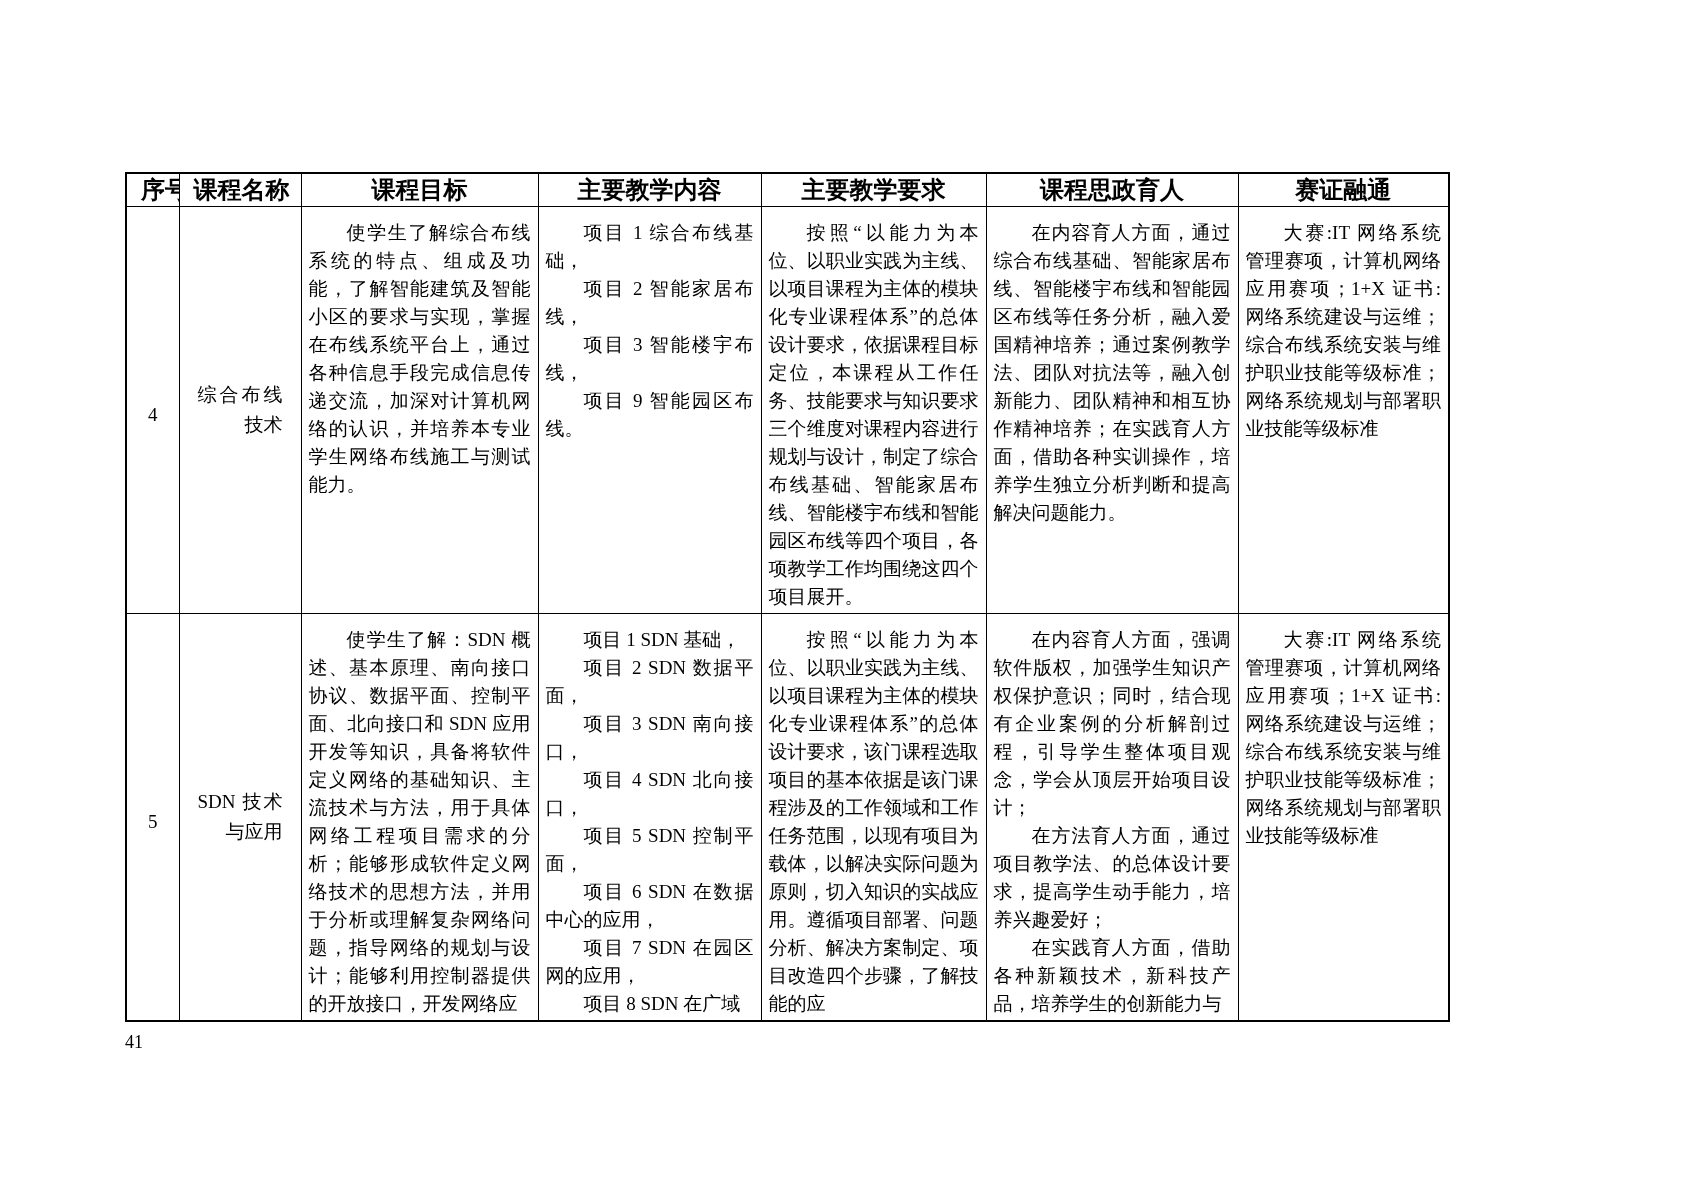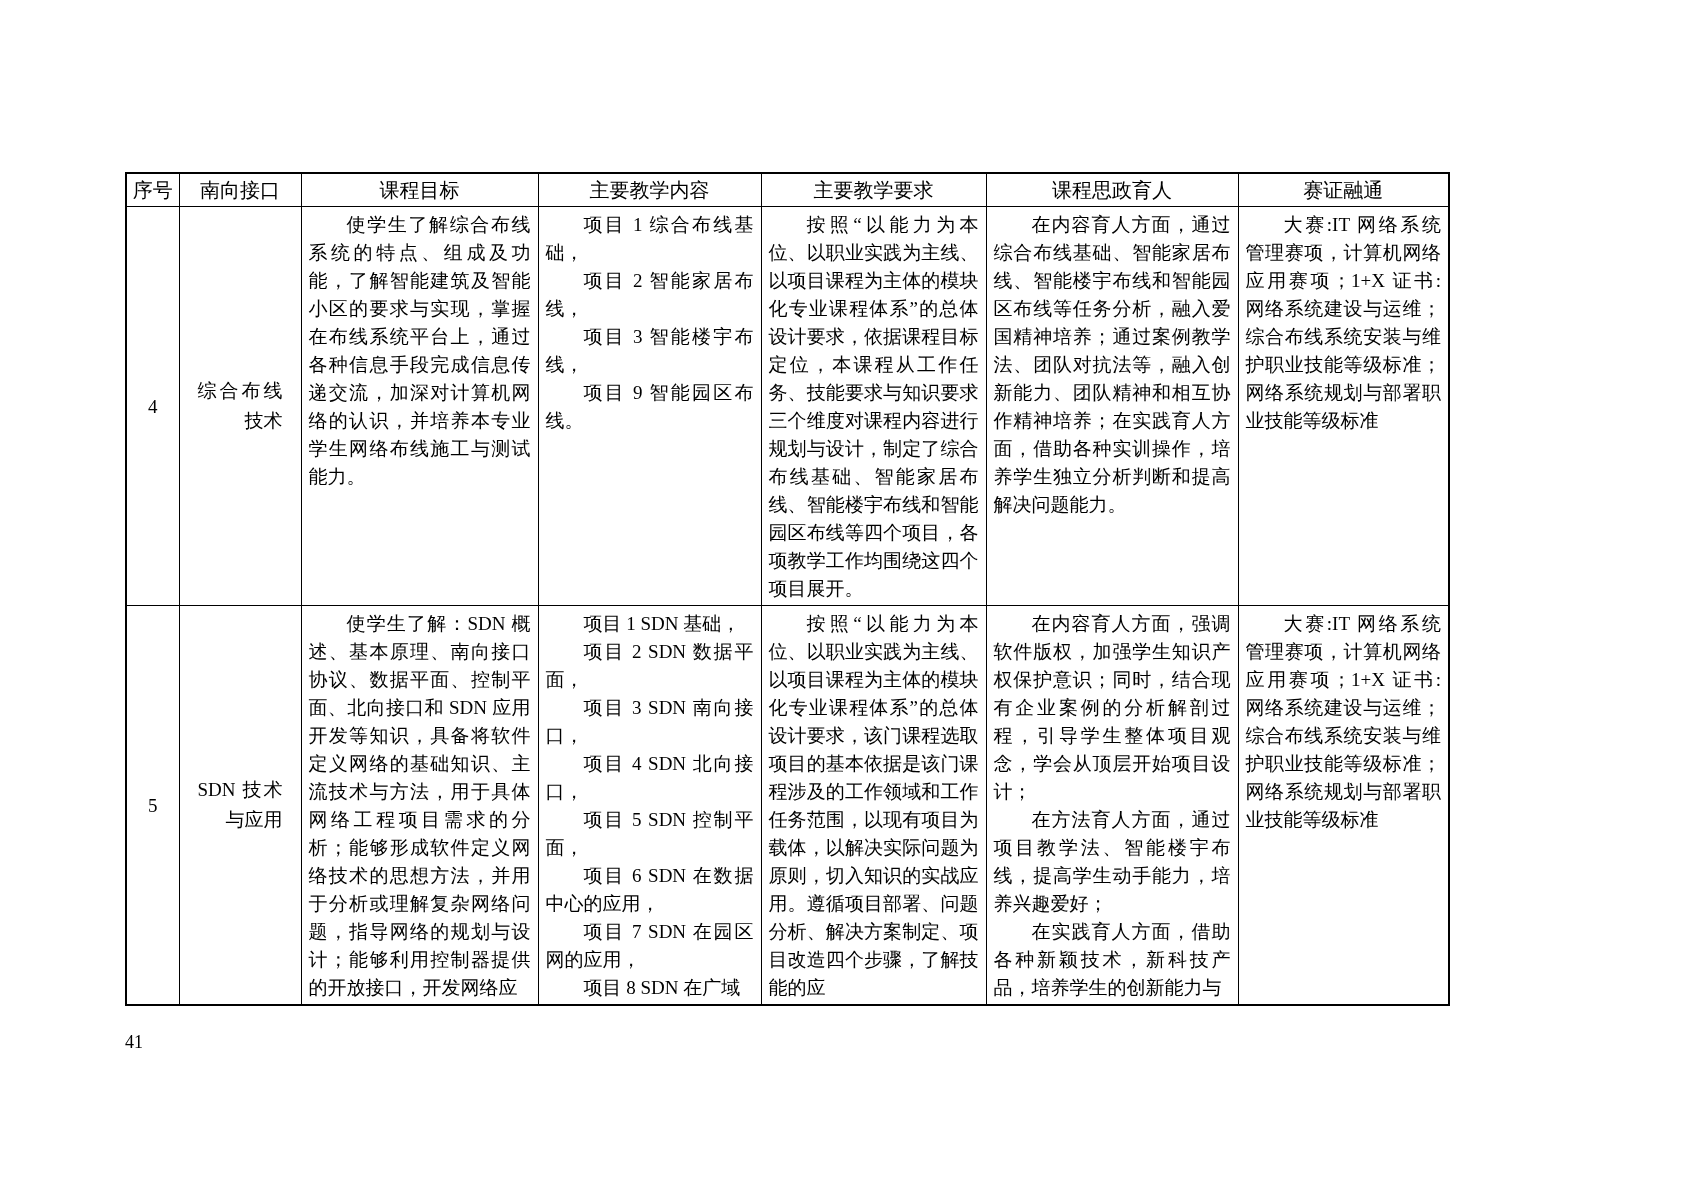--- a/index.html
+++ b/index.html
@@ -18,30 +18,30 @@
     width: 1323px;
     border-collapse: collapse;
     table-layout: fixed;
     border: 2px solid #000;
   }
   .doc-table th, .doc-table td {
     border: 1.5px solid #000;
     font-size: 19px;
     line-height: 28px;
     vertical-align: top;
-    padding: 4px 7px 2px 7px;
+    padding: 12px 7px 2px 7px;
     overflow: hidden;
   }
   .doc-table th {
-    font-weight: normal;
+    font-weight: bold;
     text-align: center;
     vertical-align: middle;
-    font-size: 20px;
+    font-size: 24px;
     height: 33px;
-    padding: 1px 2px;
+    padding: 1px 14px;
     white-space: nowrap;
   }
   td.c-mid {
     text-align: center;
     vertical-align: middle;
   }
   td.name-cell {
     vertical-align: middle;
     padding: 2px 18px;
   }
@@ -75,21 +75,21 @@
     <col style="width:122px">
     <col style="width:237px">
     <col style="width:223px">
     <col style="width:225px">
     <col style="width:252px">
     <col style="width:211px">
   </colgroup>
   <thead>
     <tr>
       <th>序号</th>
-      <th>南向接口</th>
+      <th>课程名称</th>
       <th>课程目标</th>
       <th>主要教学内容</th>
       <th>主要教学要求</th>
       <th>课程思政育人</th>
       <th>赛证融通</th>
     </tr>
   </thead>
   <tbody>
     <tr style="height:398px;">
       <td class="c-mid">4</td>
@@ -133,21 +133,21 @@
           <p class="para">项目 5 SDN 控制平面，</p>
           <p class="para">项目 6 SDN 在数据中心的应用，</p>
           <p class="para">项目 7 SDN 在园区网的应用，</p>
           <p class="para">项目 8 SDN 在广域</p>
         </td>
       <td>
           <p class="para">按照“以能力为本位、以职业实践为主线、以项目课程为主体的模块化专业课程体系”的总体设计要求，该门课程选取项目的基本依据是该门课程涉及的工作领域和工作任务范围，以现有项目为载体，以解决实际问题为原则，切入知识的实战应用。遵循项目部署、问题分析、解决方案制定、项目改造四个步骤，了解技能的应</p>
         </td>
       <td>
           <p class="para">在内容育人方面，强调软件版权，加强学生知识产权保护意识；同时，结合现有企业案例的分析解剖过程，引导学生整体项目观念，学会从顶层开始项目设计；</p>
-          <p class="para">在方法育人方面，通过项目教学法、智能楼宇布线，提高学生动手能力，培养兴趣爱好；</p>
+          <p class="para">在方法育人方面，通过项目教学法、的总体设计要求，提高学生动手能力，培养兴趣爱好；</p>
           <p class="para">在实践育人方面，借助各种新颖技术，新科技产品，培养学生的创新能力与</p>
         </td>
       <td>
           <p class="para">大赛:IT 网络系统管理赛项，计算机网络应用赛项；1+X 证书:网络系统建设与运维；综合布线系统安装与维护职业技能等级标准；网络系统规划与部署职业技能等级标准</p>
         </td>
     </tr>
   </tbody>
 </table>
 
 <div class="page-number">41</div>

